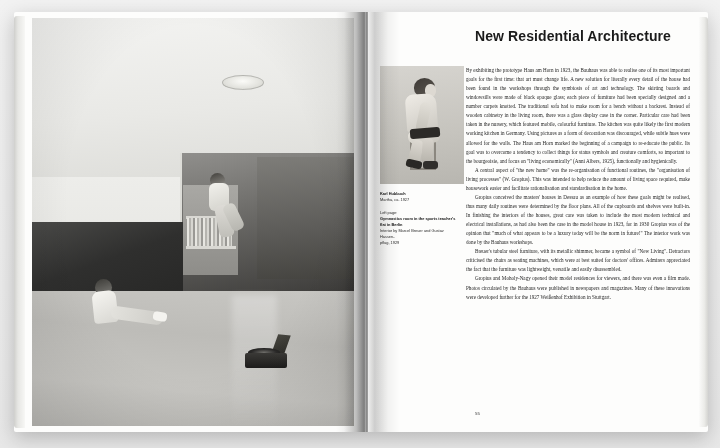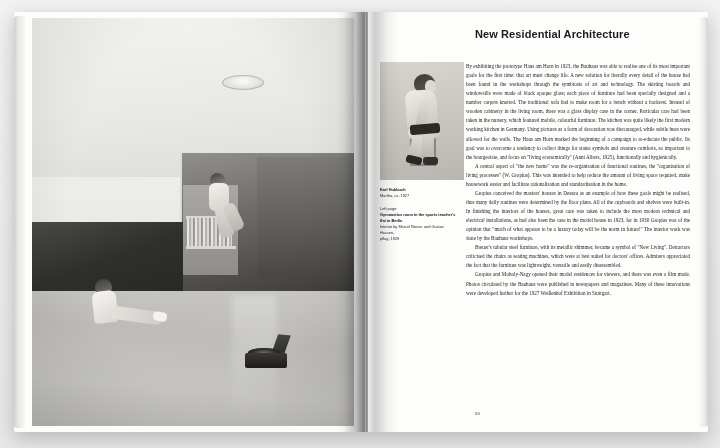--- a/index.html
+++ b/index.html
@@ -224,21 +224,21 @@
     background: radial-gradient(ellipse at 50% 45%, rgba(0,0,0,0) 55%, rgba(0,0,0,0.10) 100%);
   }
 
   
   .rp {
     position: absolute;
     left: 14px; top: 16px;
     right: 18px; bottom: 14px;
   }
   .chapter-title {
-    font-size: 11px;
+    font-size: 14px;
     font-weight: bold;
     letter-spacing: 0.1px;
     color: #1b1b1b;
     margin-left: 95px;
     margin-bottom: 22px;
   }
   .cols { display: flex; align-items: flex-start; }
   .col-narrow { width: 86px; flex: none; padding-right: 9px; }
   .col-wide   { flex: 1; }
 

